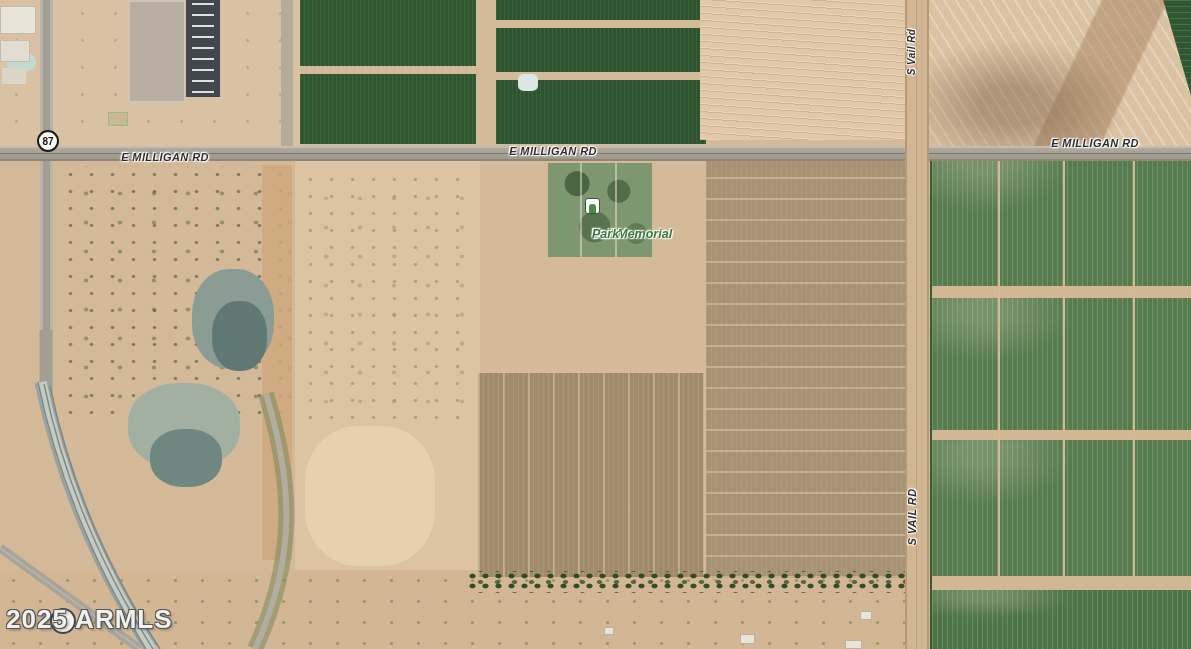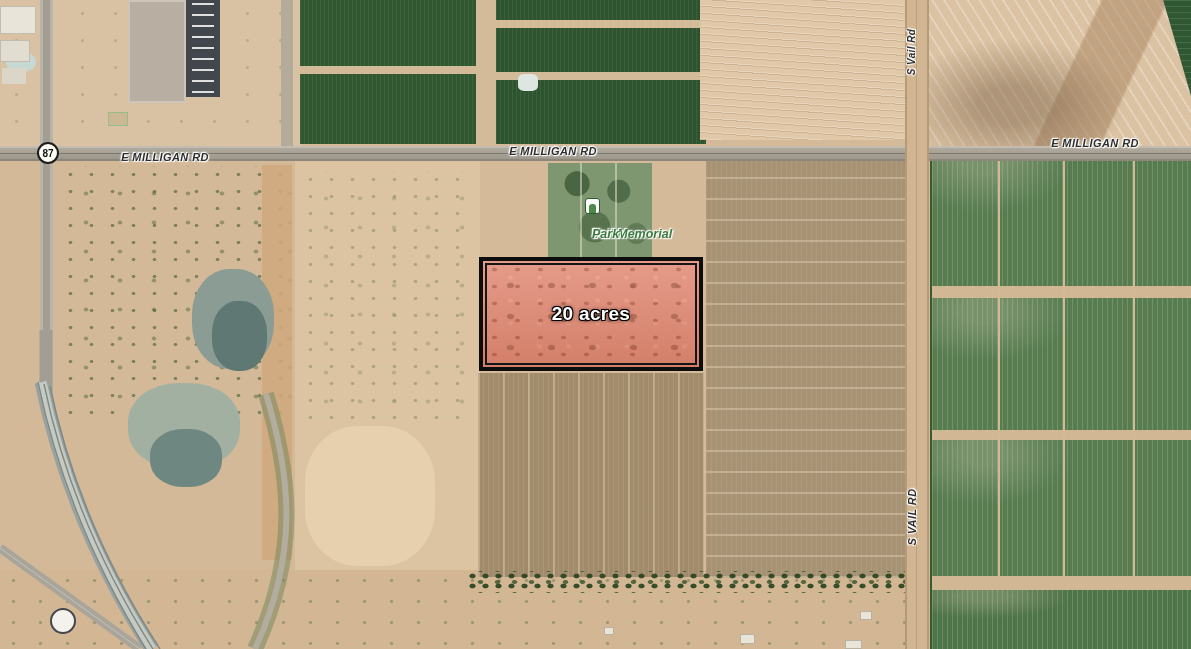--- a/index.html
+++ b/index.html
@@ -143,21 +143,21 @@
   .roadlabel{color:#2e2e2e;font-weight:bold;font-style:italic;font-size:11px;letter-spacing:.4px;
     white-space:nowrap;transform:translate(-50%,-50%);
     text-shadow:0 0 2px #fff,0 0 2px #fff,0 0 3px #fff,1px 1px 1px #fff,-1px -1px 1px #fff;}
   #lbl-milligan-left{left:165px;top:157px;}
   #lbl-milligan-center{left:553px;top:151px;}
   #lbl-milligan-right{left:1095px;top:143px;}
   #lbl-vail-top{left:911px;top:52px;transform:translate(-50%,-50%) rotate(-90deg);font-size:10px;}
   #lbl-vail-bottom{left:912px;top:517px;transform:translate(-50%,-50%) rotate(-90deg);}
   #shield-87{left:37px;top:130px;width:22px;height:22px;border-radius:50%;background:#fdfdf8;
     border:2px solid #1c1c1c;display:flex;align-items:center;justify-content:center;
-    font-size:10px;font-weight:bold;color:#111;margin-top:12px;}
+    font-size:10px;font-weight:bold;color:#111;}
   #park-label{left:592px;top:228px;transform:translate(-50%,-50%);text-align:center;
     color:#3c7a3e;font-weight:bold;font-style:italic;font-size:12.5px;line-height:1.1;white-space:nowrap;
     text-shadow:0 0 2px #fff,0 0 3px #fff,1px 1px 1px #fff,-1px -1px 1px #fff;}
   #park-icon{left:585px;top:198px;width:15px;height:16px;background:#fff;border:1px solid #2e5c30;
     border-radius:3px;display:flex;align-items:flex-end;justify-content:center;}
   #park-icon .stone{position:static;width:7px;height:9px;background:#4c8a4c;border-radius:3px 3px 0 0;}
   #wm-circle{left:50px;top:608px;width:26px;height:26px;border-radius:50%;background:#f4f2ec;
     border:2px solid #44474c;}
   #watermark{left:6px;top:604px;color:#f2f0ea;font-size:26px;font-weight:bold;letter-spacing:1px;
     white-space:nowrap;
@@ -228,35 +228,33 @@
     <path d="M266,64 C292,150 298,225 255,319" stroke="#b2ad9e" stroke-width="6" fill="none"></path>
     <path d="M0,218 L140,319" stroke="#a9a59b" stroke-width="9" fill="none"></path>
     <path d="M0,218 L140,319" stroke="#c6c1b5" stroke-width="1" fill="none"></path>
     <path d="M42,52 C60,140 95,230 152,319" stroke="#9aa2a0" stroke-width="15" fill="none"></path>
     <path d="M42,52 C60,140 95,230 152,319" stroke="#c6cbc2" stroke-width="9" fill="none"></path>
     <path d="M38,52 C56,140 90,228 146,319" stroke="#7e8886" stroke-width="1.4" fill="none"></path>
     <path d="M44,54 C62,142 97,230 153,319" stroke="#7e8886" stroke-width="1.4" fill="none"></path>
     <path d="M50,56 C68,144 103,232 160,319" stroke="#7e8886" stroke-width="1.4" fill="none"></path>
   </svg>
 
-  <div id="parcel">
-    <span id="parcel-label">20 acres</span>
-  </div>
 
   <div id="shield-87">
     <span>87</span>
   </div>
   <div id="lbl-milligan-left" class="roadlabel">E MILLIGAN RD</div>
   <div id="lbl-milligan-center" class="roadlabel">E MILLIGAN RD</div>
   <div id="lbl-milligan-right" class="roadlabel">E MILLIGAN RD</div>
   <div id="lbl-vail-top" class="roadlabel">S Vail Rd</div>
   <div id="lbl-vail-bottom" class="roadlabel">S VAIL RD</div>
   <div id="park-icon">
       <span class="stone"></span>
     </div>
   <div id="park-label">
     <div>Vail Memorial</div>
     <div>Park</div>
   </div>
 
   <div id="wm-circle"></div>
+  <div id="watermark">2025 ARMLS</div>
 
 </div>
 
 </body></html>

